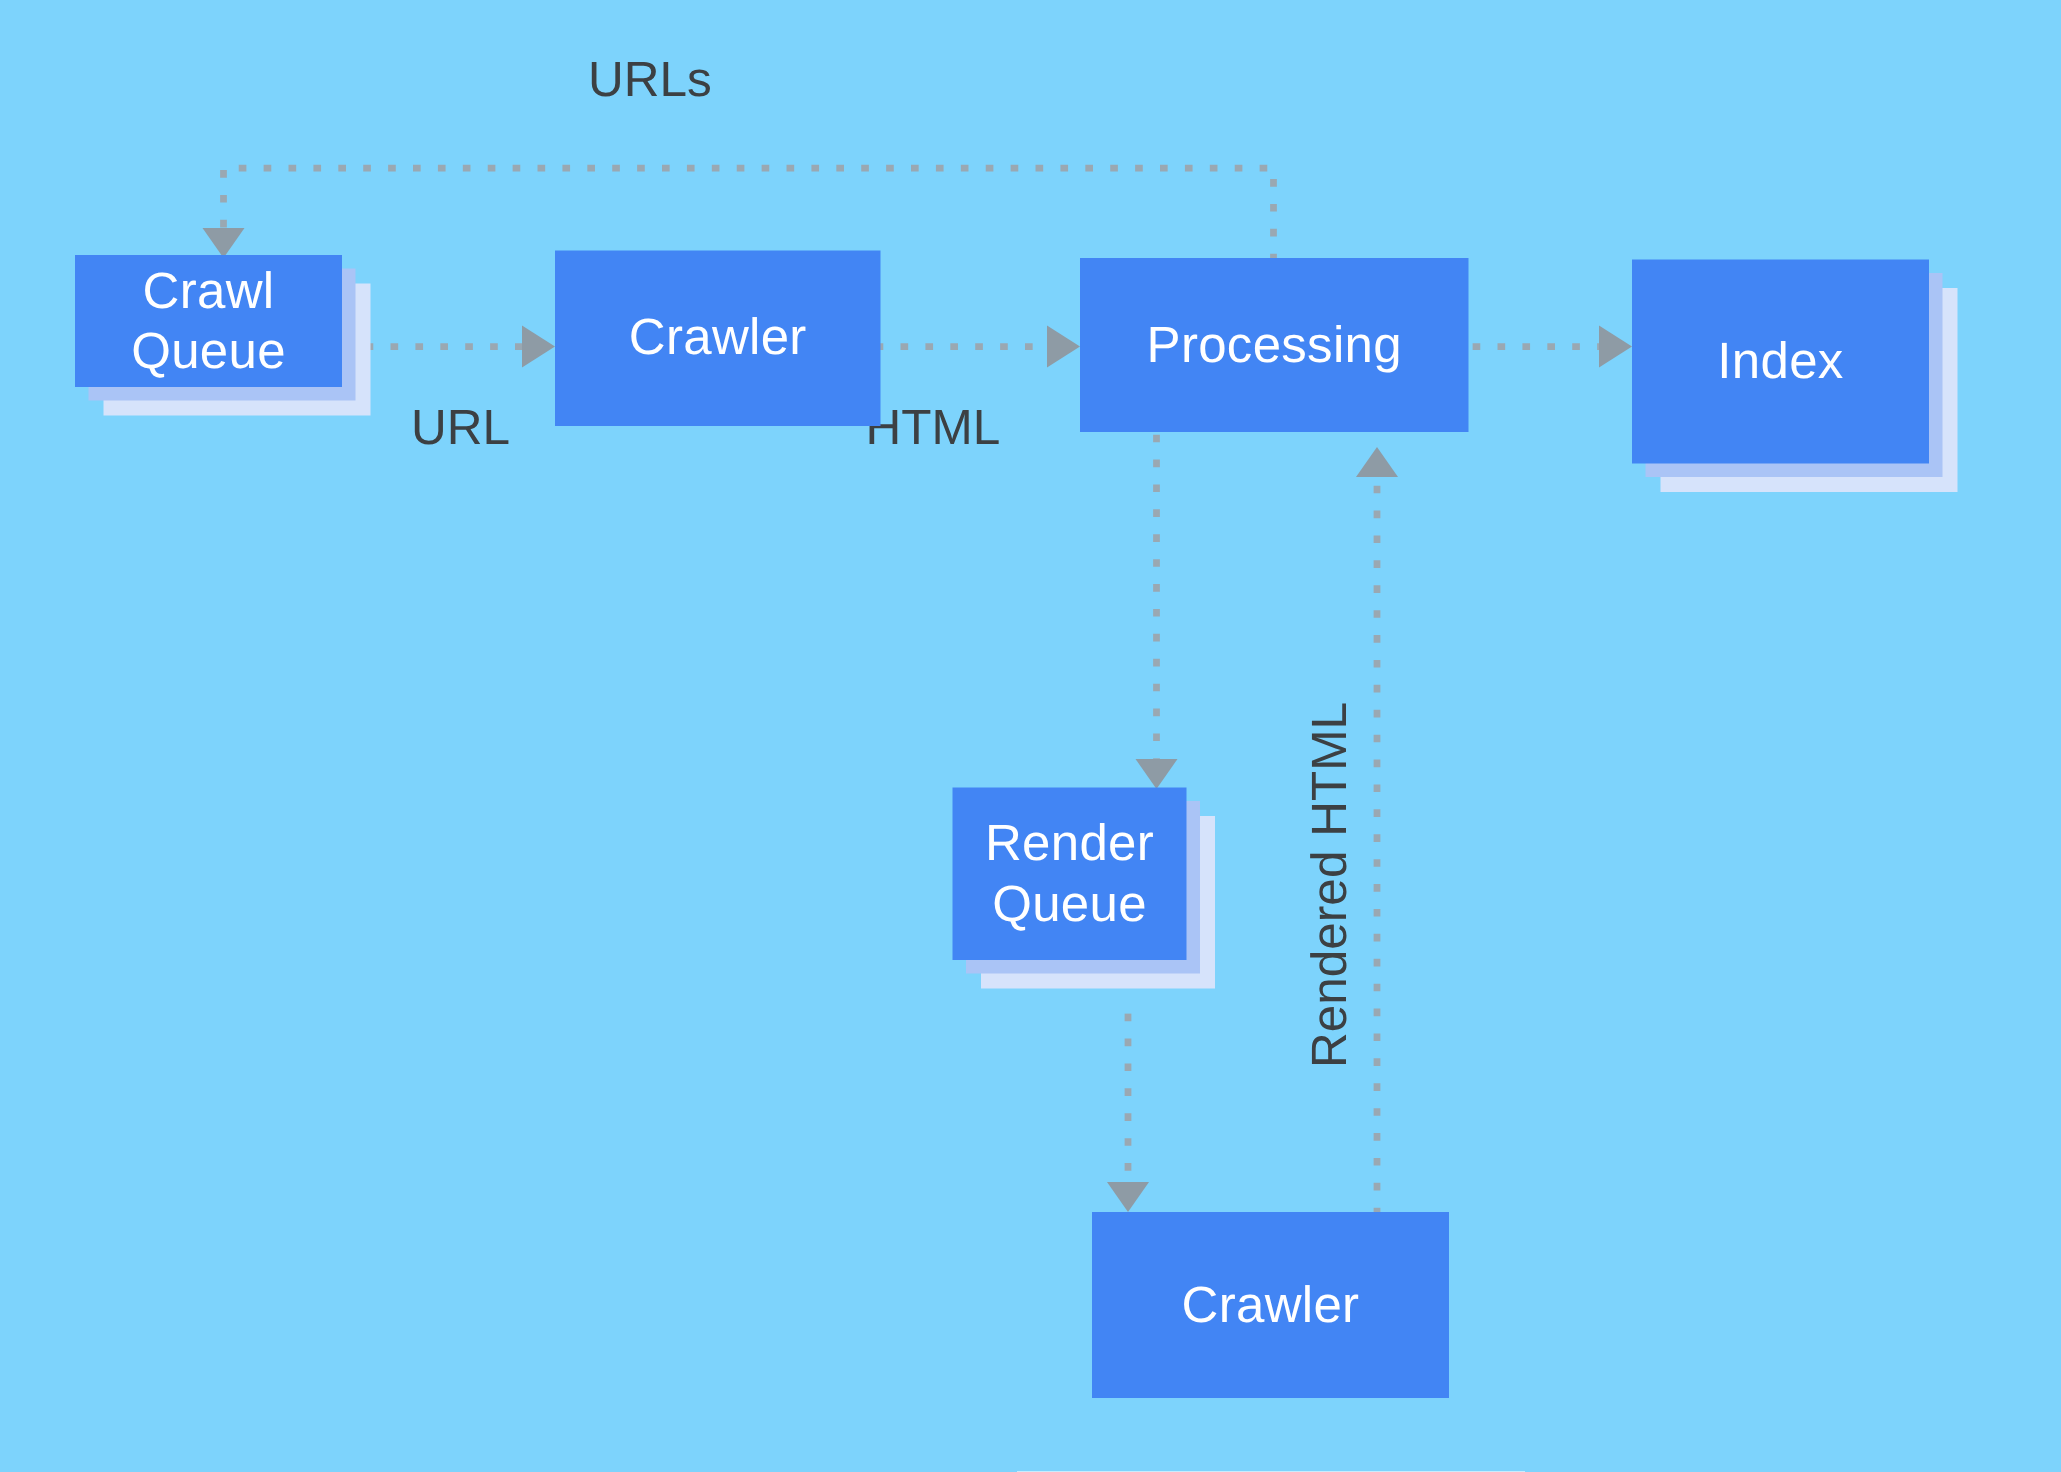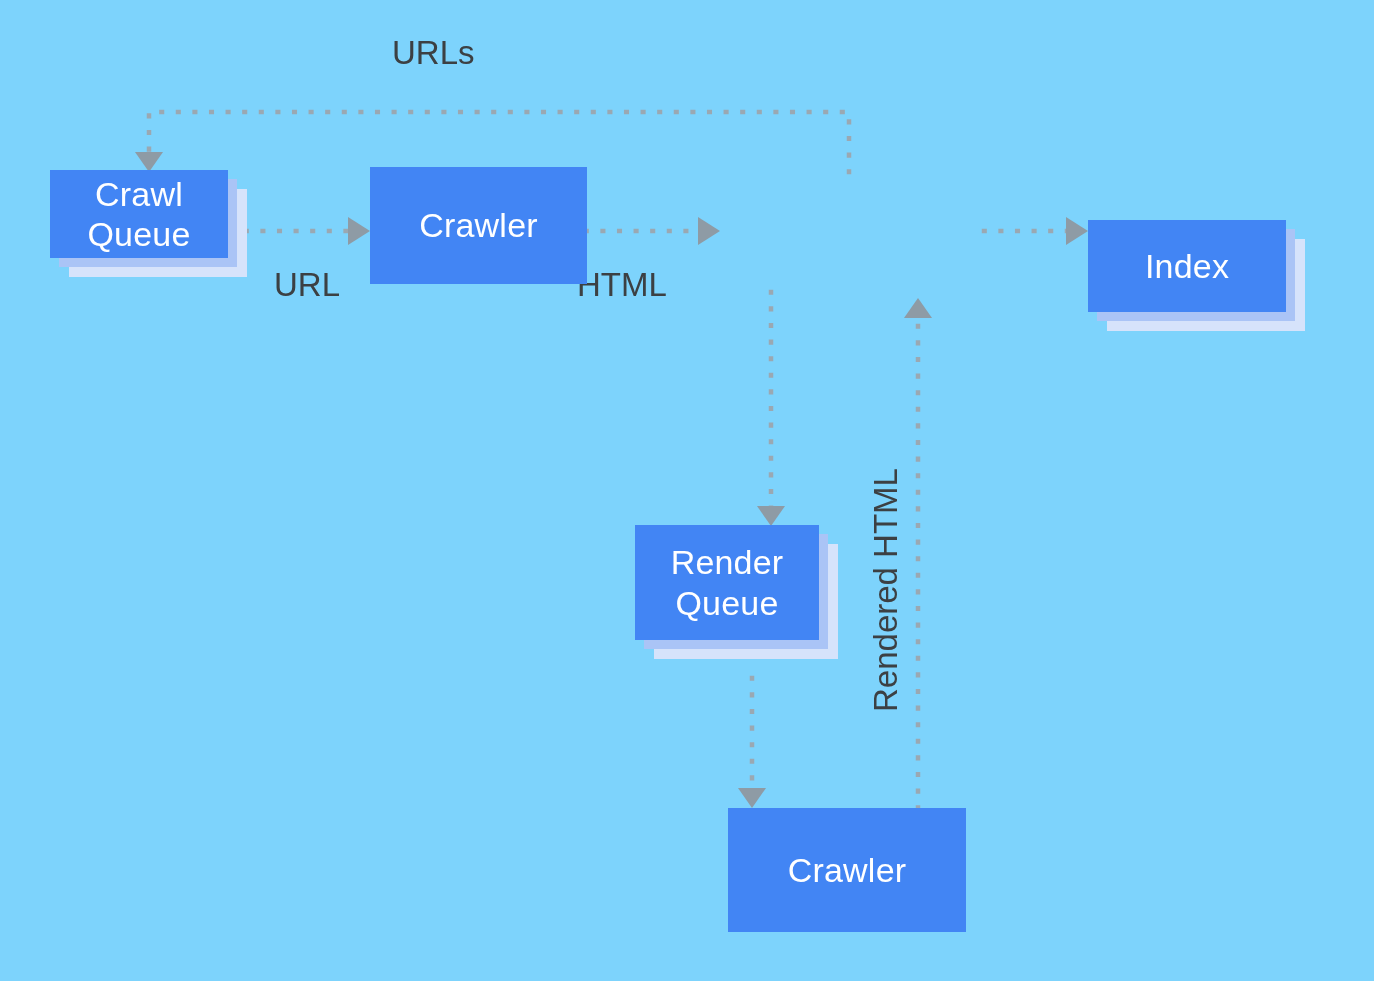--- a/index.html
+++ b/index.html
@@ -145,30 +145,35 @@
 Queue</span>
     </div>
   </div>
 
   <div class="node" style="left:370px; top:167px; width:217px; height:117px;">
     <div class="face">
       <span class="label">Crawler</span>
     </div>
   </div>
 
+  <div class="node" style="left:720px; top:172px; width:259px; height:116px;">
+    <div class="face">
+      <span class="label">Processing</span>
+    </div>
+  </div>
 
-  <div class="node stacked" style="left:1088px; top:173px; width:198px; height:92px;margin-top:47px;">
+  <div class="node stacked" style="left:1088px; top:173px; width:198px; height:136px;">
     <div class="layer2"></div>
     <div class="layer1"></div>
     <div class="face">
       <span class="label">Index</span>
     </div>
   </div>
 
-  <div class="node stacked" style="left:635px; top:525px; width:184px; height:115px;">
+  <div class="node stacked" style="left:635px; top:525px; width:156px; height:115px;">
     <div class="layer2"></div>
     <div class="layer1"></div>
     <div class="face">
       <span class="label">Render
 Queue</span>
     </div>
   </div>
 
   <div class="node" style="left:728px; top:808px; width:238px; height:124px;">
     <div class="face">

